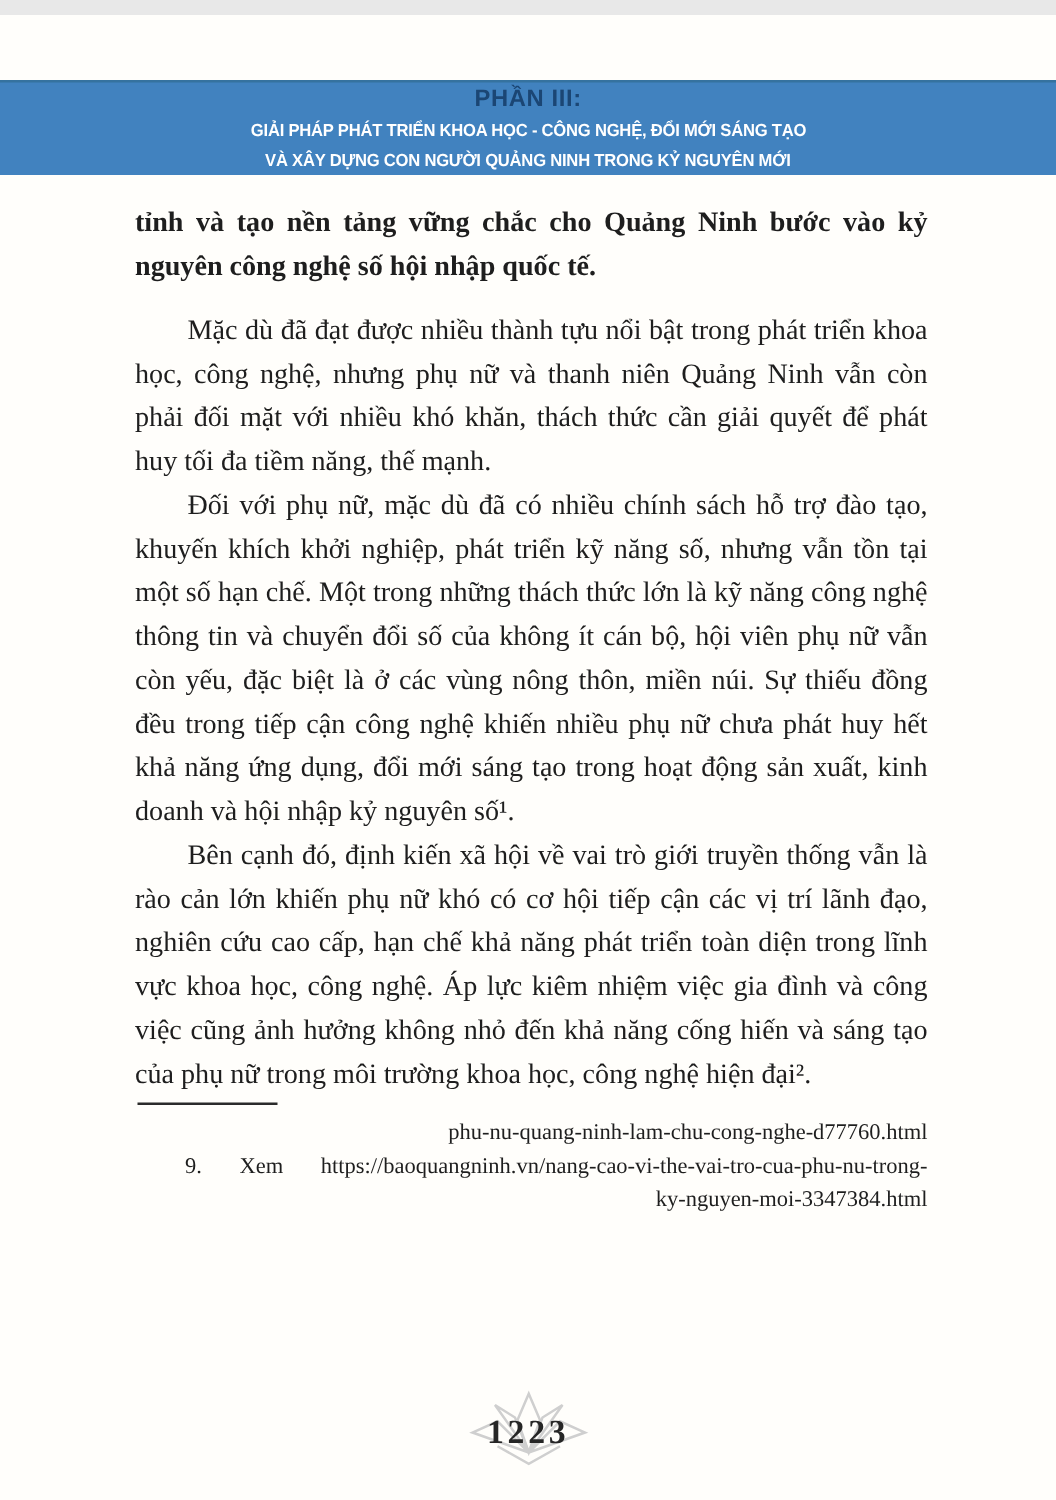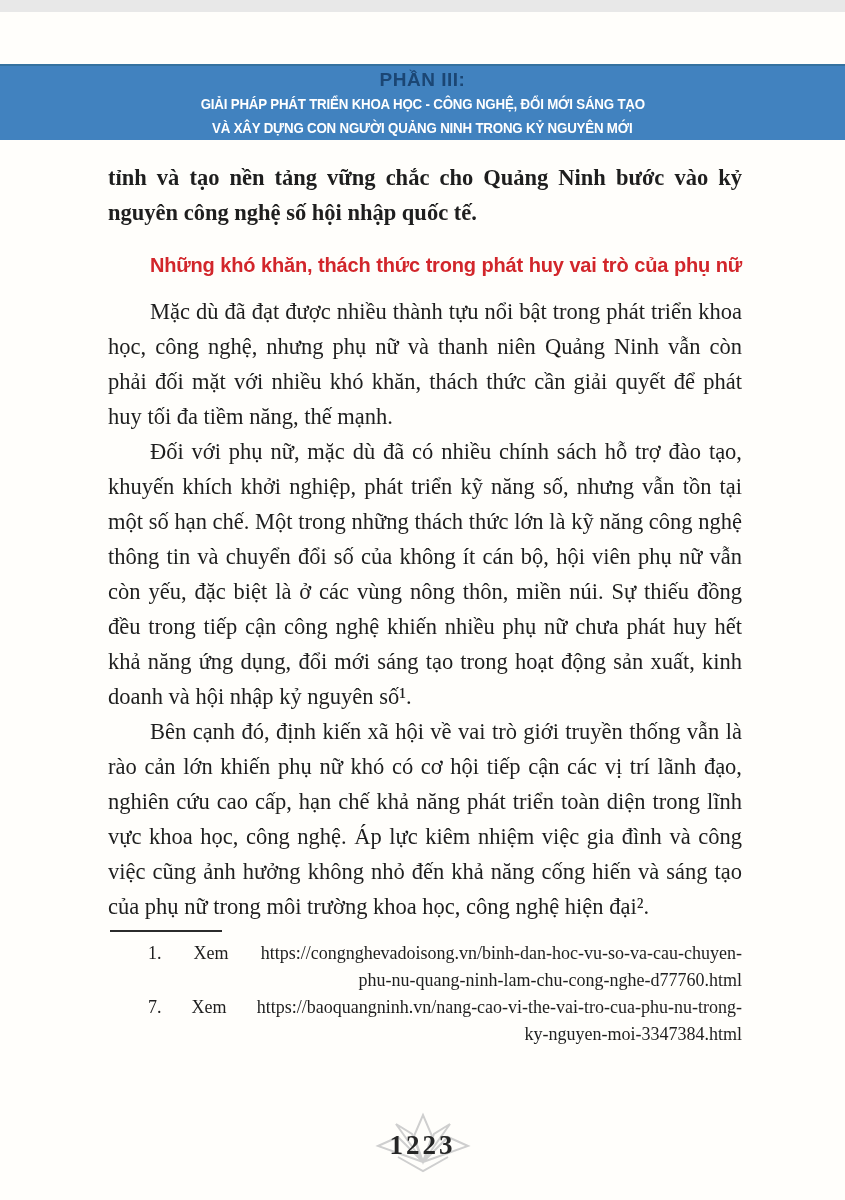--- a/index.html
+++ b/index.html
@@ -94,38 +94,36 @@
     <div class="band-title">PHẦN III:</div>
     <div class="band-subtitle">GIẢI PHÁP PHÁT TRIỂN KHOA HỌC - CÔNG NGHỆ, ĐỔI MỚI SÁNG TẠO</div>
     <div class="band-subtitle">VÀ XÂY DỰNG CON NGƯỜI QUẢNG NINH TRONG KỶ NGUYÊN MỚI</div>
   </div>
 
   <div class="content">
 
     <p class="para no-indent">tỉnh và tạo nền tảng vững chắc cho Quảng Ninh bước vào kỷ nguyên công nghệ số hội nhập quốc tế.</p>
 
     <div class="heading">
-      <div class="heading-line first">Những khó khăn, thách thức trong phát huy vai trò của phụ nữ</div>
     </div>
 
     <p class="para">Mặc dù đã đạt được nhiều thành tựu nổi bật trong phát triển khoa học, công nghệ, nhưng phụ nữ và thanh niên Quảng Ninh vẫn còn phải đối mặt với nhiều khó khăn, thách thức cần giải quyết để phát huy tối đa tiềm năng, thế mạnh.</p>
 
     <p class="para">Đối với phụ nữ, mặc dù đã có nhiều chính sách hỗ trợ đào tạo, khuyến khích khởi nghiệp, phát triển kỹ năng số, nhưng vẫn tồn tại một số hạn chế. Một trong những thách thức lớn là kỹ năng công nghệ thông tin và chuyển đổi số của không ít cán bộ, hội viên phụ nữ vẫn còn yếu, đặc biệt là ở các vùng nông thôn, miền núi. Sự thiếu đồng đều trong tiếp cận công nghệ khiến nhiều phụ nữ chưa phát huy hết khả năng ứng dụng, đổi mới sáng tạo trong hoạt động sản xuất, kinh doanh và hội nhập kỷ nguyên số¹.</p>
 
     <p class="para">Bên cạnh đó, định kiến xã hội về vai trò giới truyền thống vẫn là rào cản lớn khiến phụ nữ khó có cơ hội tiếp cận các vị trí lãnh đạo, nghiên cứu cao cấp, hạn chế khả năng phát triển toàn diện trong lĩnh vực khoa học, công nghệ. Áp lực kiêm nhiệm việc gia đình và công việc cũng ảnh hưởng không nhỏ đến khả năng cống hiến và sáng tạo của phụ nữ trong môi trường khoa học, công nghệ hiện đại².</p>
 
     <div class="footnote-rule"></div>
 
     <div class="footnotes">
       <div>
-        <div class="fn-line1">1. Xem https://congnghevadoisong.vn/binh-dan-hoc-vu-so-va-cau-chuyen-</div>
         <div class="fn-line2">phu-nu-quang-ninh-lam-chu-cong-nghe-d77760.html</div>
       </div>
       <div>
-        <div class="fn-line1">7. Xem https://baoquangninh.vn/nang-cao-vi-the-vai-tro-cua-phu-nu-trong-</div>
+        <div class="fn-line1">9. Xem https://baoquangninh.vn/nang-cao-vi-the-vai-tro-cua-phu-nu-trong-</div>
         <div class="fn-line2">ky-nguyen-moi-3347384.html</div>
       </div>
     </div>
   </div>
 
   <div class="footer">
     <div class="lotus-wrap">
       <svg width="110" height="64" viewBox="0 0 110 64" fill="none" stroke="#cfcfcf" stroke-width="2" stroke-linejoin="miter">
 
         <path d="M55 50 L46 24 L55 3 L64 24 Z"></path>

